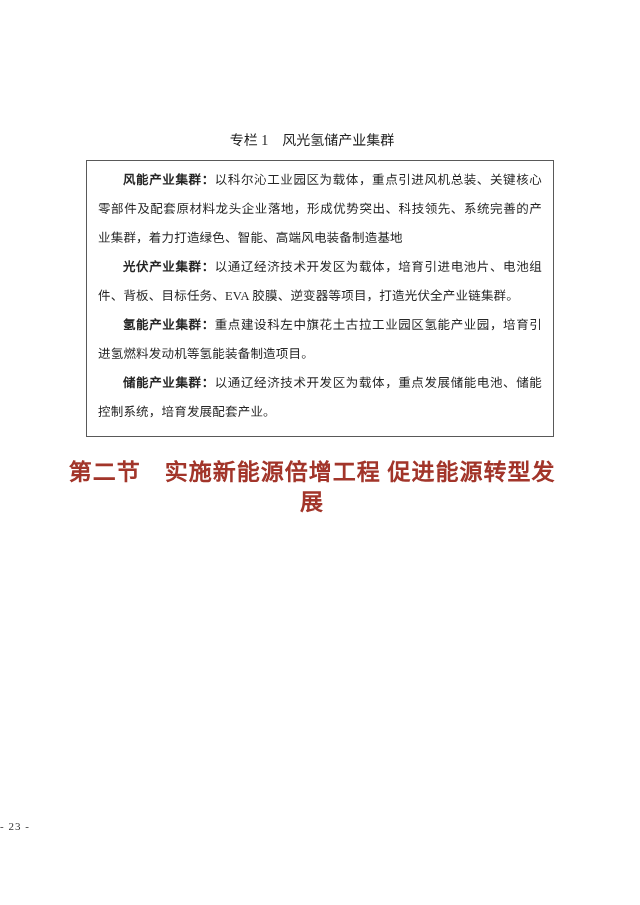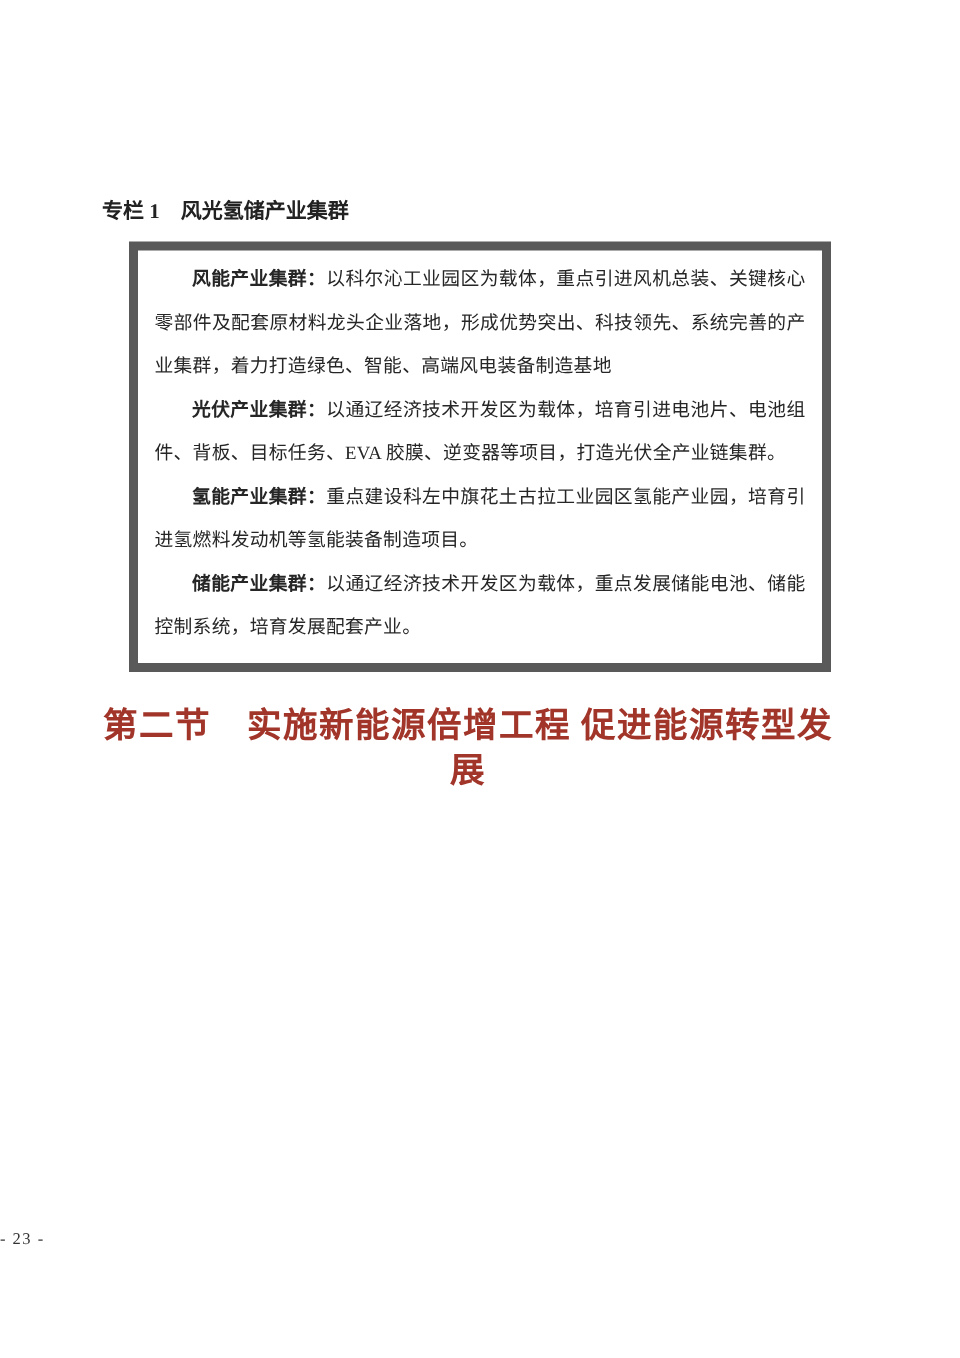--- a/index.html
+++ b/index.html
@@ -28,30 +28,30 @@
     line-height: 33px;
     text-align: justify;
     text-indent: 2em;
     margin: 0;
     letter-spacing: 0.3px;
   }
   .body-para .lead {
     font-weight: bold;
   }
   .box-title {
-    text-align: left;
-    font-weight: bold;
+    text-align: center;
+    font-weight: normal;
     font-size: 14px;
     margin: 15px 0 11px 0;
     color: #222222;
   }
   .column-box {
     margin-left: 18px;
     margin-right: 2px;
-    border: 6px solid #c4b5fd;
+    border: 1px solid #c4b5fd;
     padding: 5px 11px 9px 11px;
     background: #ffffff;
   }
   .box-para {
     font-size: 12.5px;
     line-height: 29px;
     text-align: justify;
     text-indent: 2em;
     margin: 0;
     color: #262626;

